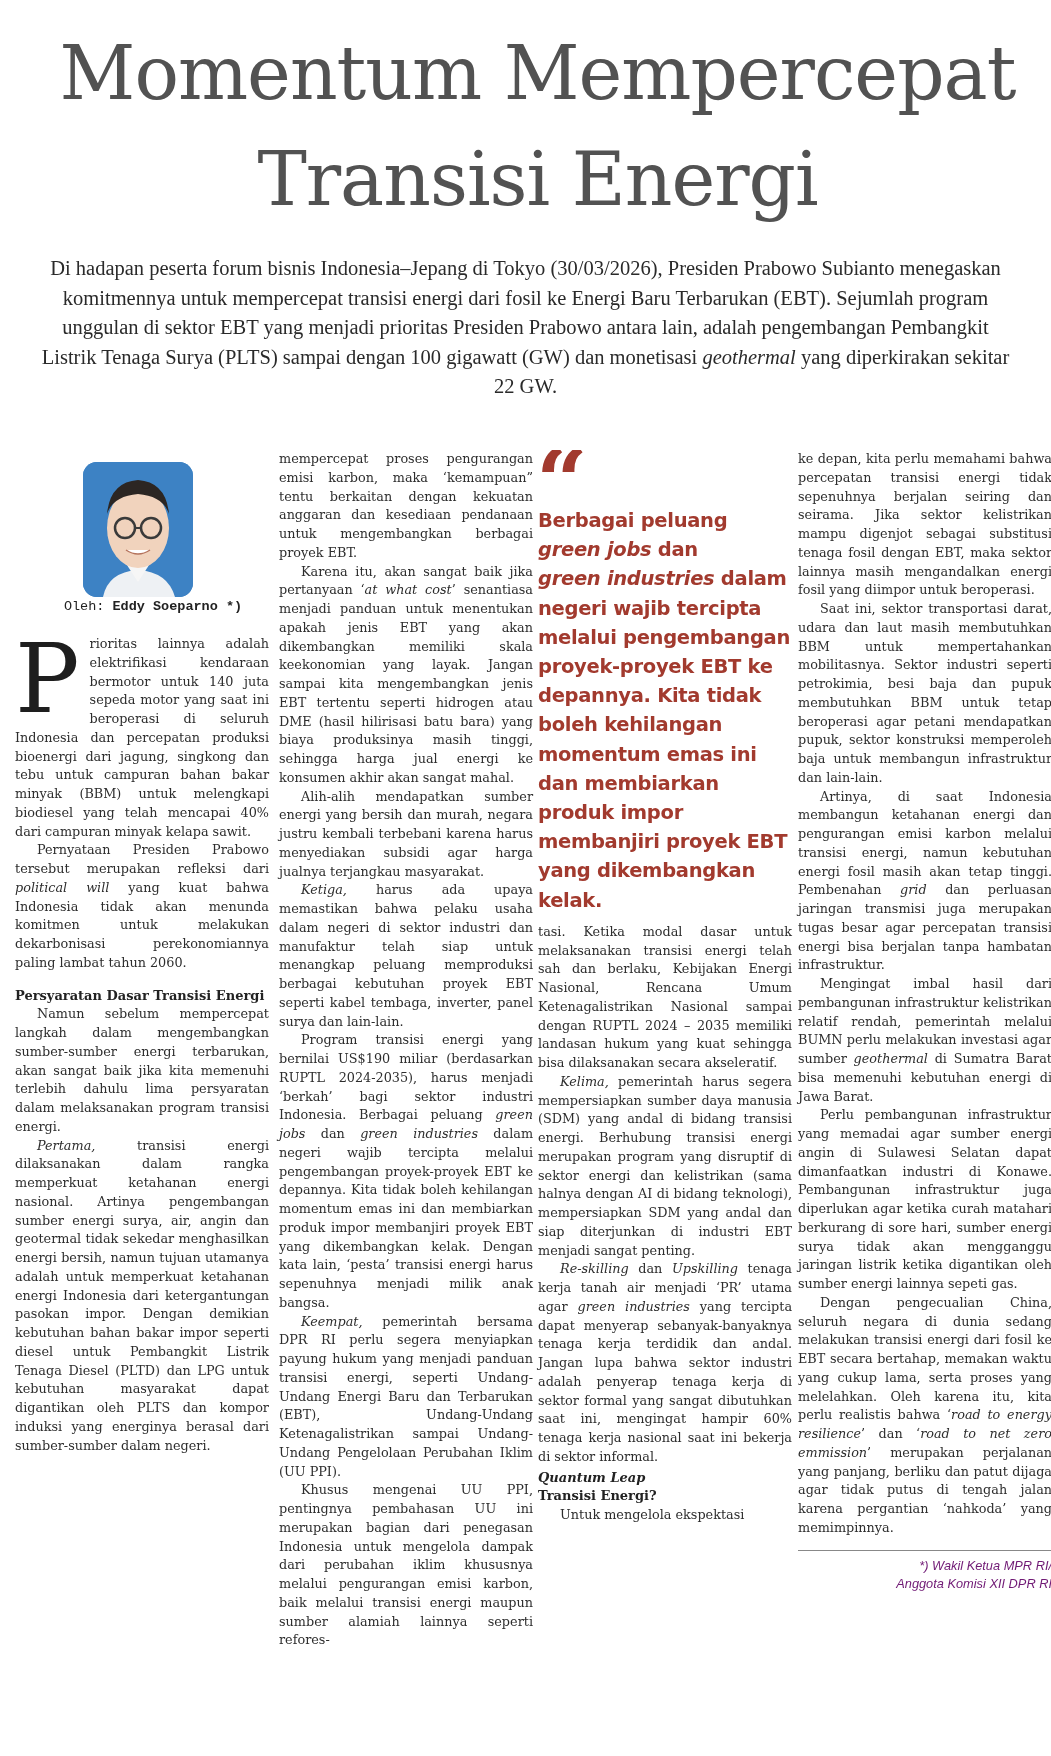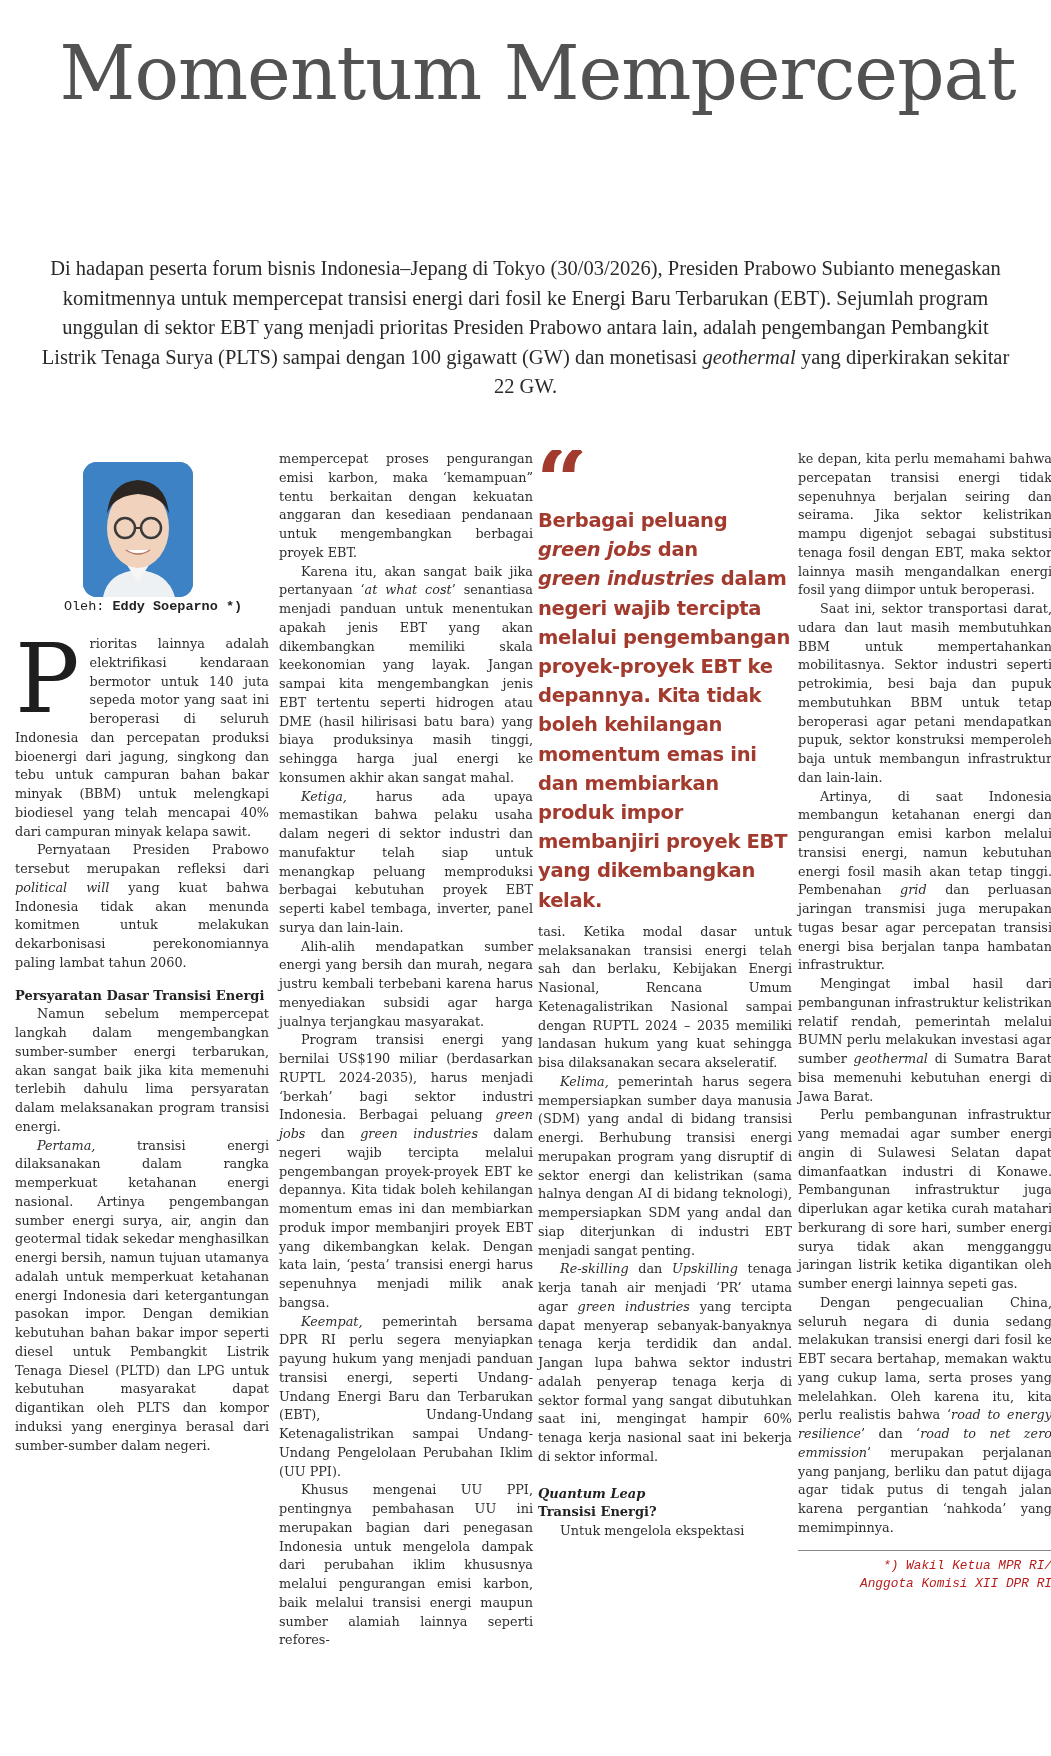--- a/index.html
+++ b/index.html
@@ -47,30 +47,31 @@
     font-family: "DejaVu Serif", serif; font-weight: bold; font-size: 90px; line-height: 62px;
     color: #a23a2e; height: 52px; overflow: hidden; margin: 0 0 0 -2px;
   }
   .pull {
     font-family: "DejaVu Sans", sans-serif; font-weight: bold; font-size: 19.5px;
     line-height: 29.2px; color: #a23a2e; text-align: left; margin: 4px 0 0 0; letter-spacing: -0.3px;
   }
   .pull em { font-style: italic; }
   .footer-rule { border: 0; border-top: 1px solid #888; margin: 12px 0 6px 0; }
   .footnote {
-    text-align: right; font-style: italic; font-family: Liberation Mono, monospace;
-    font-size: 12.8px; line-height: 18.5px; color: #b91c1c; text-indent: 0;
+    text-align: right; font-style: italic; font-family: Liberation Sans, sans-serif;
+    font-size: 12.8px; line-height: 18.5px; color: #701a75; text-indent: 0;
   }
   em { font-style: italic; }
 </style>
 </head>
 <body>
 
 <h1 class="headline">
   <span>Momentum Mempercepat</span><br>
+  <span>Transisi Energi</span>
 </h1>
 
 <p class="lede"><span>Di hadapan peserta forum bisnis Indonesia–Jepang di Tokyo (30/03/2026), Presiden Prabowo Subianto menegaskan komitmennya untuk mempercepat transisi energi dari fosil ke Energi Baru Terbarukan (EBT). Sejumlah program unggulan di sektor EBT yang menjadi prioritas Presiden Prabowo antara lain, adalah pengembangan Pembangkit Listrik Tenaga Surya (PLTS) sampai dengan 100 gigawatt (GW) dan monetisasi </span><em>geothermal</em><span> yang diperkirakan sekitar 22 GW.</span></p>
 
 <div class="col" id="col1">
   <div class="photo">
     <svg width="110" height="135" viewBox="0 0 110 135">
       <rect width="110" height="135" fill="#3d82c4"></rect>
       <path d="M20 135 Q25 110 55 108 Q85 110 92 135 Z" fill="#eef1f4"></path>
       <path d="M42 100 L55 120 L68 100 Z" fill="#f6f6f6"></path>
@@ -90,34 +91,34 @@
   </div>
   <p><span>Pernyataan Presiden Prabowo tersebut merupakan refleksi dari </span><em>political will</em><span> yang kuat bahwa Indonesia tidak akan menunda komitmen untuk melakukan dekarbonisasi perekonomiannya paling lambat tahun 2060.</span></p>
   <h3>Persyaratan Dasar Transisi Energi</h3>
   <p>Namun sebelum mempercepat langkah dalam mengembangkan sumber-sumber energi terbarukan, akan sangat baik jika kita memenuhi terlebih dahulu lima persyaratan dalam melaksanakan program transisi energi.</p>
   <p><em>Pertama,</em><span> transisi energi dilaksanakan dalam rangka memperkuat ketahanan energi nasional. Artinya pengembangan sumber energi surya, air, angin dan geotermal tidak sekedar menghasilkan energi bersih, namun tujuan utamanya adalah untuk memperkuat ketahanan energi Indonesia dari ketergantungan pasokan impor. Dengan demikian kebutuhan bahan bakar impor seperti diesel untuk Pembangkit Listrik Tenaga Diesel (PLTD) dan LPG untuk kebutuhan masyarakat dapat digantikan oleh PLTS dan kompor induksi yang energinya berasal dari sumber-sumber dalam negeri.</span></p>
 </div>
 
 <div class="col" id="col2">
   <p class="noindent">mempercepat proses pengurangan emisi karbon, maka ‘kemampuan” tentu berkaitan dengan kekuatan anggaran dan kesediaan pendanaan untuk mengembangkan berbagai proyek EBT.</p>
   <p><span>Karena itu, akan sangat baik jika pertanyaan ‘</span><em>at what cost</em><span>’ senantiasa menjadi panduan untuk menentukan apakah jenis EBT yang akan dikembangkan memiliki skala keekonomian yang layak. Jangan sampai kita mengembangkan jenis EBT tertentu seperti hidrogen atau DME (hasil hilirisasi batu bara) yang biaya produksinya masih tinggi, sehingga harga jual energi ke konsumen akhir akan sangat mahal.</span></p>
+  <p>Alih-alih mendapatkan sumber energi yang bersih dan murah, negara justru kembali terbebani karena harus menyediakan subsidi agar harga jualnya terjangkau masyarakat.</p>
   <p><em>Ketiga,</em><span> harus ada upaya memastikan bahwa pelaku usaha dalam negeri di sektor industri dan manufaktur telah siap untuk menangkap peluang memproduksi berbagai kebutuhan proyek EBT seperti kabel tembaga, inverter, panel surya dan lain-lain.</span></p>
-  <p>Alih-alih mendapatkan sumber energi yang bersih dan murah, negara justru kembali terbebani karena harus menyediakan subsidi agar harga jualnya terjangkau masyarakat.</p>
   <p><span>Program transisi energi yang bernilai US$190 miliar (berdasarkan RUPTL 2024-2035), harus menjadi ‘berkah’ bagi sektor industri Indonesia. Berbagai peluang </span><em>green jobs</em><span> dan </span><em>green industries</em><span> dalam negeri wajib tercipta melalui pengembangan proyek-proyek EBT ke depannya. Kita tidak boleh kehilangan momentum emas ini dan membiarkan produk impor membanjiri proyek EBT yang dikembangkan kelak. Dengan kata lain, ‘pesta’ transisi energi harus sepenuhnya menjadi milik anak bangsa.</span></p>
   <p><em>Keempat,</em><span> pemerintah bersama DPR RI perlu segera menyiapkan payung hukum yang menjadi panduan transisi energi, seperti Undang-Undang Energi Baru dan Terbarukan (EBT), Undang-Undang Ketenagalistrikan sampai Undang-Undang Pengelolaan Perubahan Iklim (UU PPI).</span></p>
   <p>Khusus mengenai UU PPI, pentingnya pembahasan UU ini merupakan bagian dari penegasan Indonesia untuk mengelola dampak dari perubahan iklim khususnya melalui pengurangan emisi karbon, baik melalui transisi energi maupun sumber alamiah lainnya seperti refores-</p>
 </div>
 
 <div class="col" id="col3">
   <div class="quote-mark">“</div>
   <div class="pull"><span>Berbagai peluang </span><br><em>green jobs</em><span> dan </span><br><em>green industries</em><span> dalam negeri wajib tercipta melalui pengembangan proyek-proyek EBT ke depannya. Kita tidak boleh kehilangan momentum emas ini dan membiarkan produk impor membanjiri proyek EBT yang dikembangkan kelak.</span></div>
   <p class="noindent" style="margin-top:8px">tasi. Ketika modal dasar untuk melaksanakan transisi energi telah sah dan berlaku, Kebijakan Energi Nasional, Rencana Umum Ketenagalistrikan Nasional sampai dengan RUPTL 2024 – 2035 memiliki landasan hukum yang kuat sehingga bisa dilaksanakan secara akseleratif.</p>
   <p><em>Kelima,</em><span> pemerintah harus segera mempersiapkan sumber daya manusia (SDM) yang andal di bidang transisi energi. Berhubung transisi energi merupakan program yang disruptif di sektor energi dan kelistrikan (sama halnya dengan AI di bidang teknologi), mempersiapkan SDM yang andal dan siap diterjunkan di industri EBT menjadi sangat penting.</span></p>
   <p><em>Re-skilling</em><span> dan </span><em>Upskilling</em><span> tenaga kerja tanah air menjadi ‘PR’ utama agar </span><em>green industries</em><span> yang tercipta dapat menyerap sebanyak-banyaknya tenaga kerja terdidik dan andal. Jangan lupa bahwa sektor industri adalah penyerap tenaga kerja di sektor formal yang sangat dibutuhkan saat ini, mengingat hampir 60% tenaga kerja nasional saat ini bekerja di sektor informal.</span></p>
-  <h3 style="margin-top:18px"><em>Quantum Leap</em><br><span>Transisi Energi?</span></h3>
+  <h3 style="margin-top:2px"><em>Quantum Leap</em><br><span>Transisi Energi?</span></h3>
   <p>Untuk mengelola ekspektasi</p>
 </div>
 
 <div class="col" id="col4">
   <p class="noindent">ke depan, kita perlu memahami bahwa percepatan transisi energi tidak sepenuhnya berjalan seiring dan seirama. Jika sektor kelistrikan mampu digenjot sebagai substitusi tenaga fosil dengan EBT, maka sektor lainnya masih mengandalkan energi fosil yang diimpor untuk beroperasi.</p>
   <p>Saat ini, sektor transportasi darat, udara dan laut masih membutuhkan BBM untuk mempertahankan mobilitasnya. Sektor industri seperti petrokimia, besi baja dan pupuk membutuhkan BBM untuk tetap beroperasi agar petani mendapatkan pupuk, sektor konstruksi memperoleh baja untuk membangun infrastruktur dan lain-lain.</p>
   <p><span>Artinya, di saat Indonesia membangun ketahanan energi dan pengurangan emisi karbon melalui transisi energi, namun kebutuhan energi fosil masih akan tetap tinggi. Pembenahan </span><em>grid</em><span> dan perluasan jaringan transmisi juga merupakan tugas besar agar percepatan transisi energi bisa berjalan tanpa hambatan infrastruktur.</span></p>
   <p><span>Mengingat imbal hasil dari pembangunan infrastruktur kelistrikan relatif rendah, pemerintah melalui BUMN perlu melakukan investasi agar sumber </span><em>geothermal</em><span> di Sumatra Barat bisa memenuhi kebutuhan energi di Jawa Barat.</span></p>
   <p>Perlu pembangunan infrastruktur yang memadai agar sumber energi angin di Sulawesi Selatan dapat dimanfaatkan industri di Konawe. Pembangunan infrastruktur juga diperlukan agar ketika curah matahari berkurang di sore hari, sumber energi surya tidak akan mengganggu jaringan listrik ketika digantikan oleh sumber energi lainnya sepeti gas.</p>
   <p><span>Dengan pengecualian China, seluruh negara di dunia sedang melakukan transisi energi dari fosil ke EBT secara bertahap, memakan waktu yang cukup lama, serta proses yang melelahkan. Oleh karena itu, kita perlu realistis bahwa ‘</span><em>road to energy resilience</em><span>’ dan ‘</span><em>road to net zero emmission</em><span>’ merupakan perjalanan yang panjang, berliku dan patut dijaga agar tidak putus di tengah jalan karena pergantian ‘nahkoda’ yang memimpinnya.</span></p>

